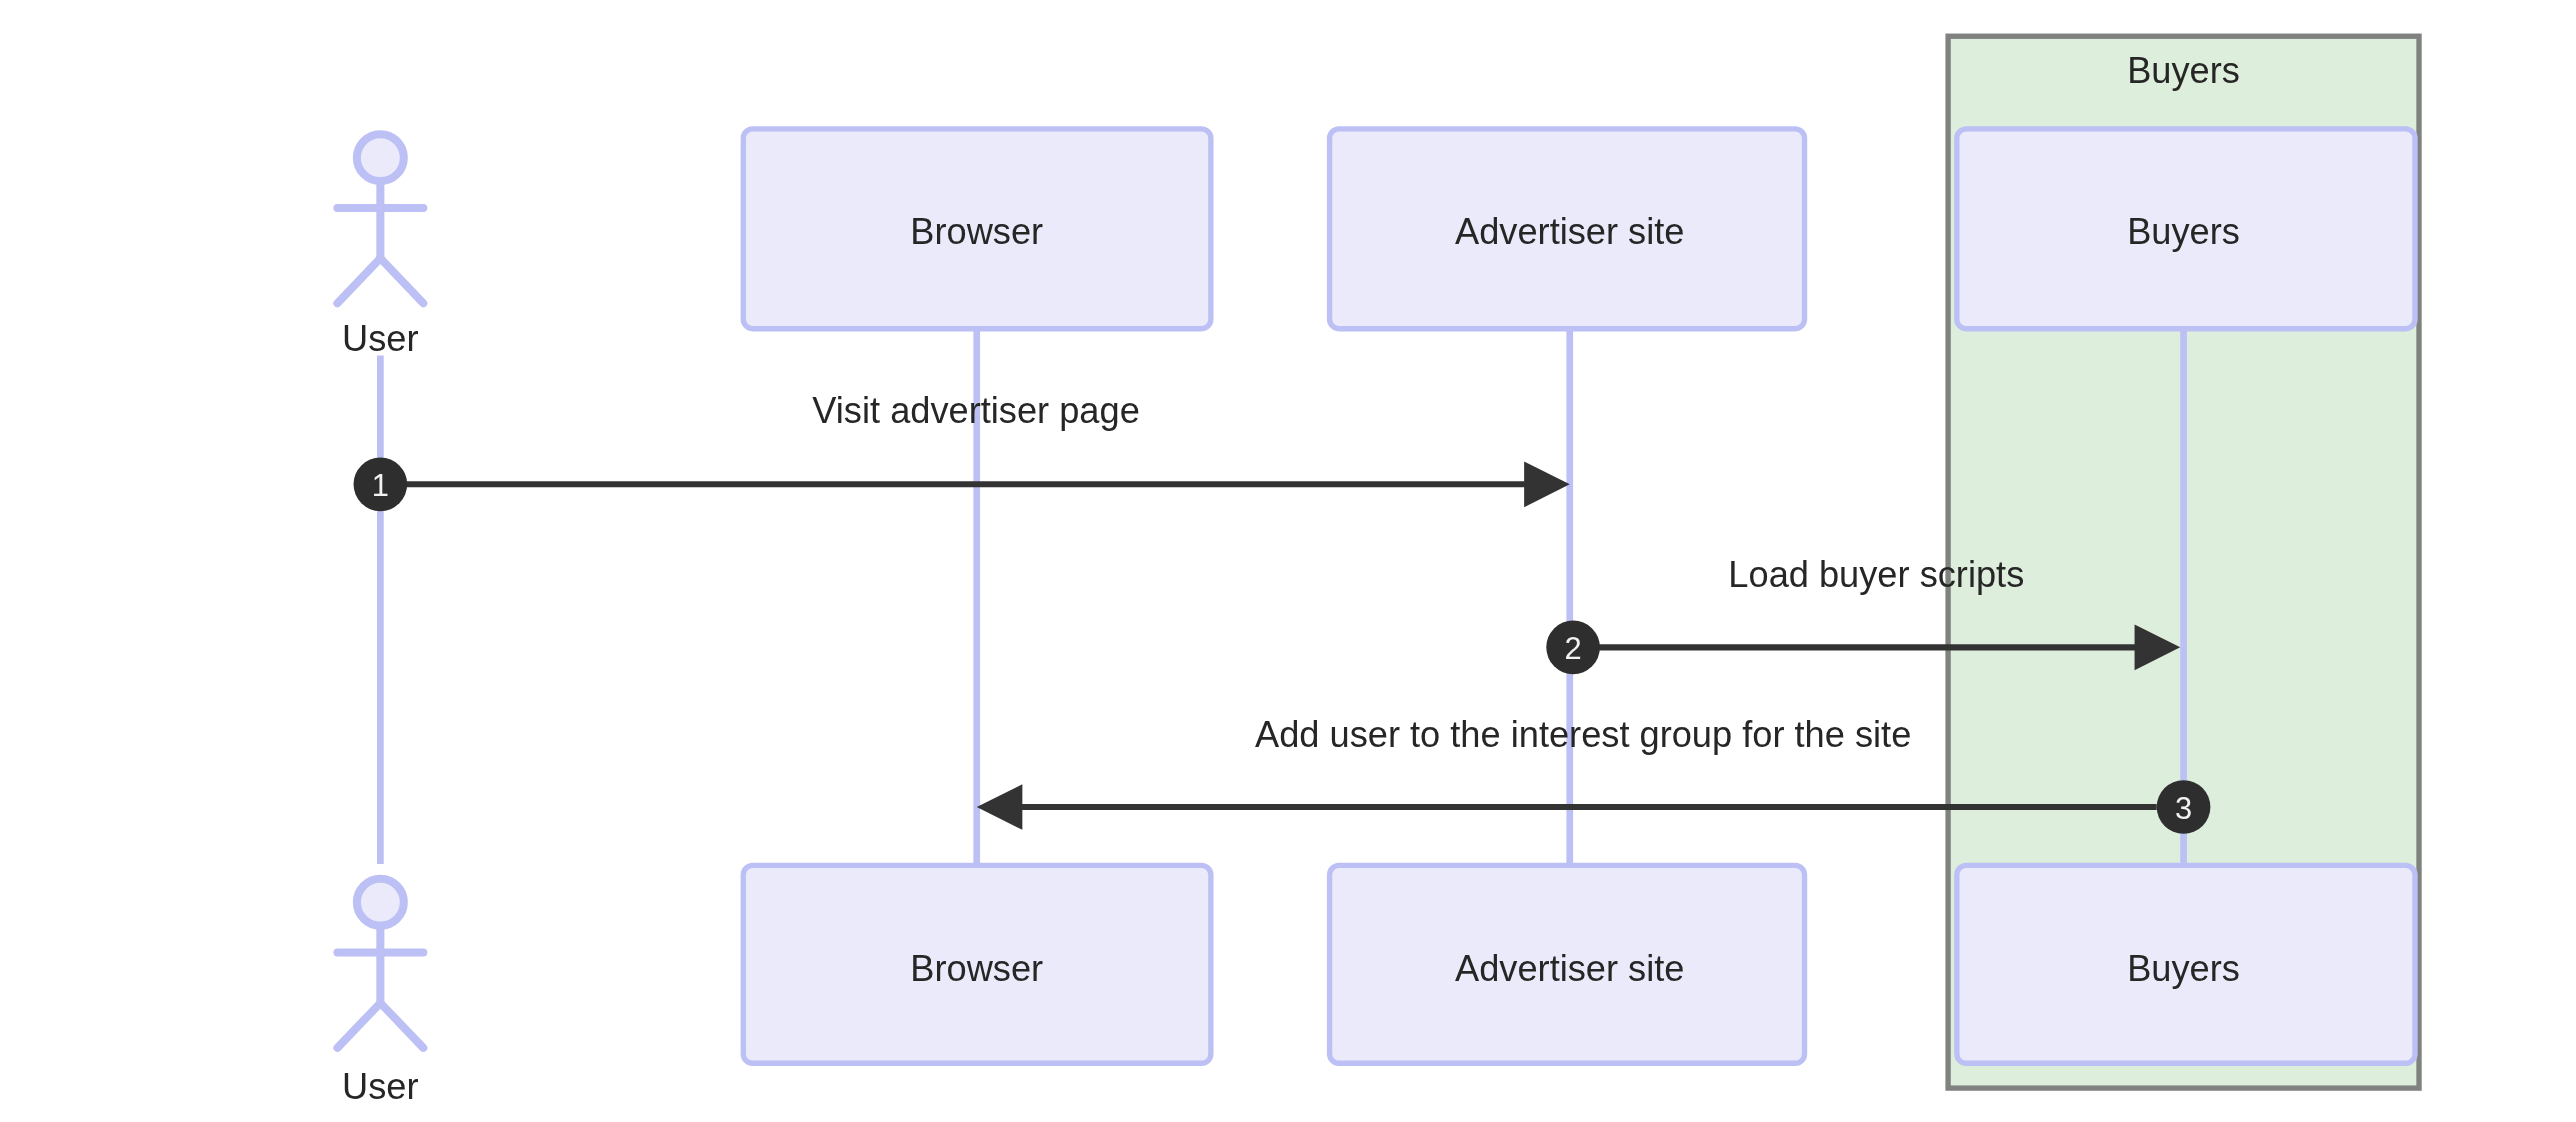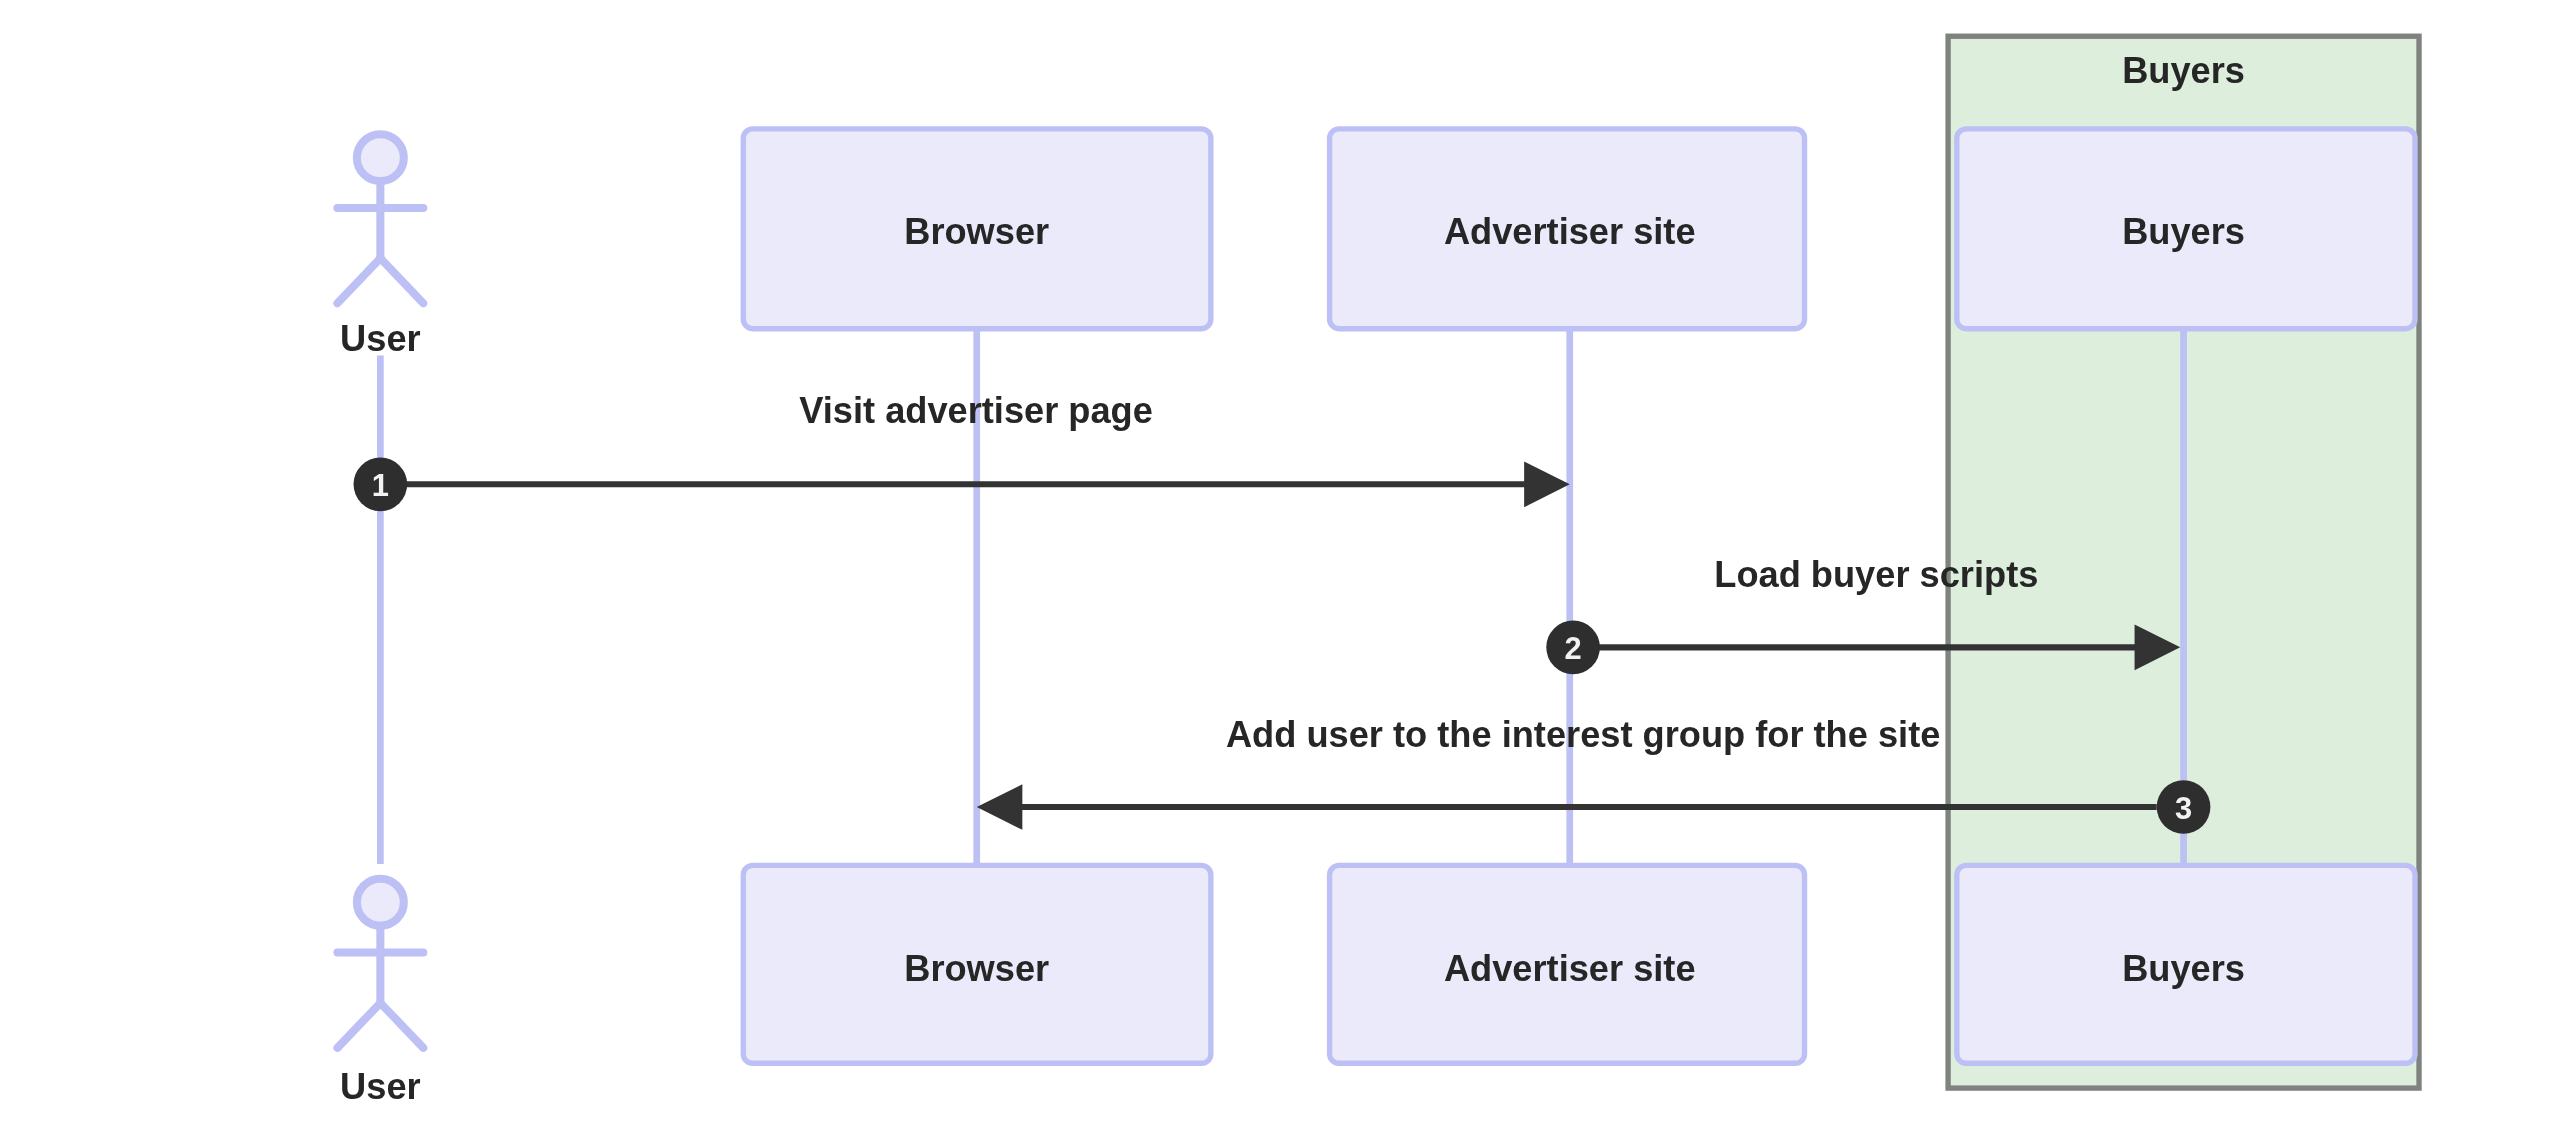--- a/index.html
+++ b/index.html
@@ -10,21 +10,20 @@
   }
   body {
     font-family: "Liberation Sans", sans-serif;
   }
   #canvas {
     position: relative;
     width: 2576px;
     height: 1123px;
     background: #ffffff;
     overflow: hidden;
-    font-weight: bold;
   }
   svg#diagram {
     position: absolute;
     left: 0;
     top: 0;
     width: 2576px;
     height: 1123px;
     display: block;
   }
   .lifeline-seg {

